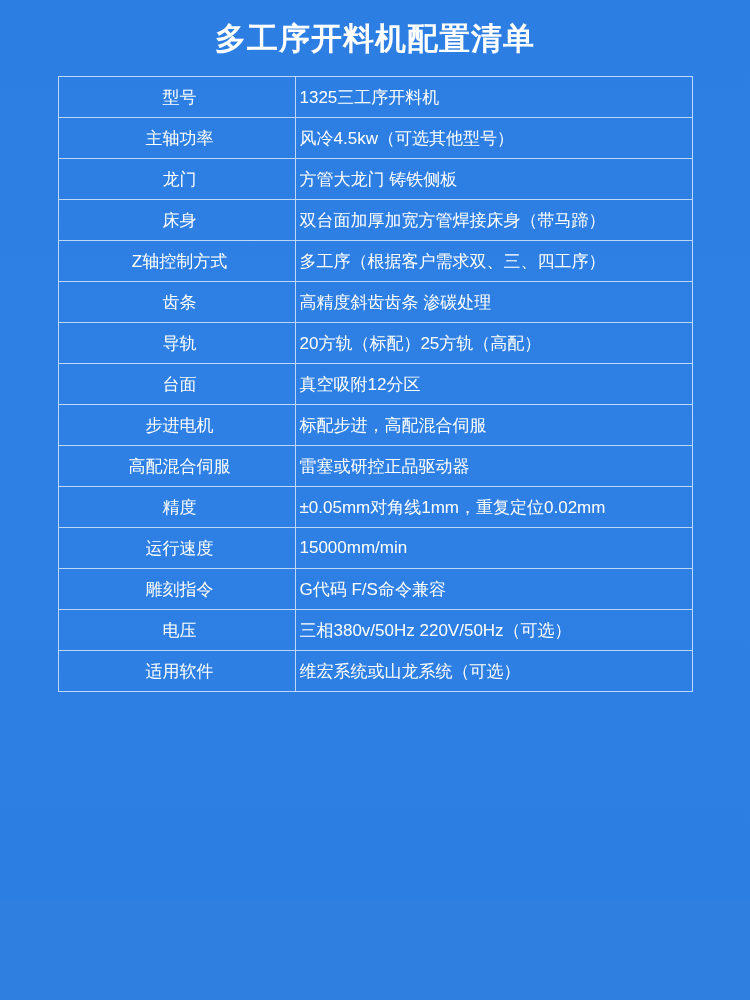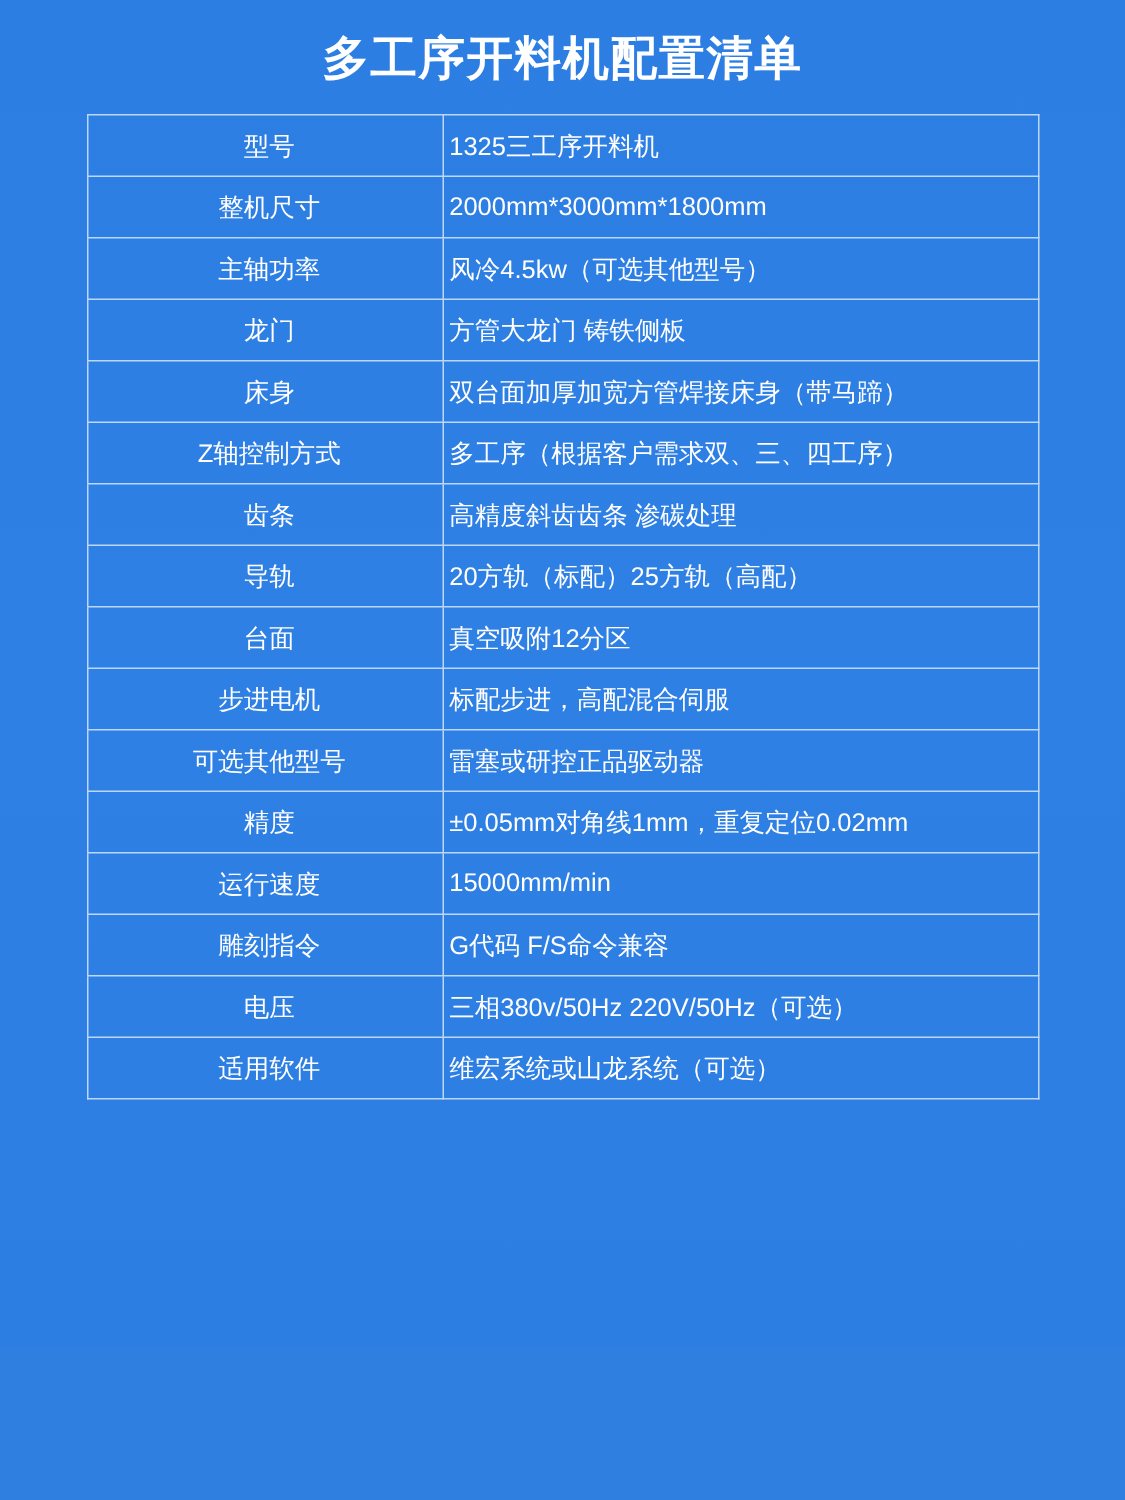--- a/index.html
+++ b/index.html
@@ -69,24 +69,20 @@
 
   <div class="title">多工序开料机配置清单</div>
 
   <table class="spec-table">
     <tbody>
       <tr>
         <td class="label">型号</td>
         <td class="value">1325三工序开料机</td>
       </tr>
       <tr>
-        <td class="label">整机尺寸</td>
-        <td class="value">2000mm*3000mm*1800mm</td>
-      </tr>
-      <tr>
         <td class="label">主轴功率</td>
         <td class="value">风冷4.5kw（可选其他型号）</td>
       </tr>
       <tr>
         <td class="label">龙门</td>
         <td class="value">方管大龙门 铸铁侧板</td>
       </tr>
       <tr>
         <td class="label">床身</td>
         <td class="value value-small">双台面加厚加宽方管焊接床身（带马蹄）</td>
@@ -105,21 +101,21 @@
       </tr>
       <tr>
         <td class="label">台面</td>
         <td class="value">真空吸附12分区</td>
       </tr>
       <tr>
         <td class="label">步进电机</td>
         <td class="value">标配步进，高配混合伺服</td>
       </tr>
       <tr>
-        <td class="label">可选其他型号</td>
+        <td class="label">高配混合伺服</td>
         <td class="value">雷塞或研控正品驱动器</td>
       </tr>
       <tr>
         <td class="label">精度</td>
         <td class="value value-small">±0.05mm对角线1mm，重复定位0.02mm</td>
       </tr>
       <tr>
         <td class="label">运行速度</td>
         <td class="value">15000mm/min</td>
       </tr>

